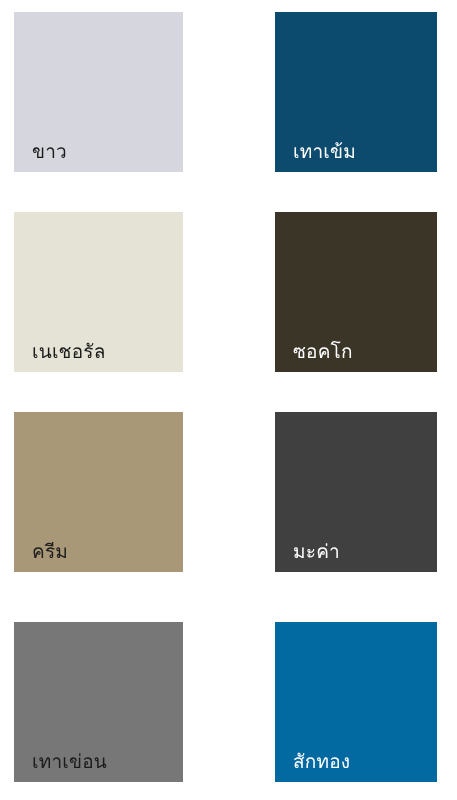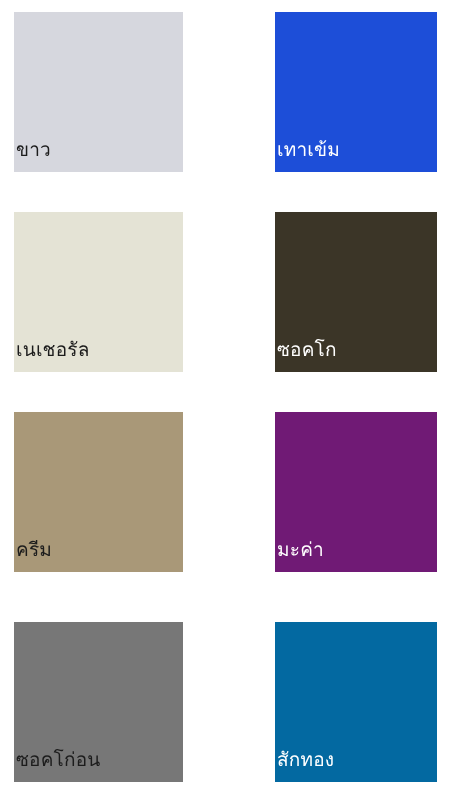--- a/index.html
+++ b/index.html
@@ -25,26 +25,26 @@
   .swatch {
     position: absolute;
     box-sizing: border-box;
     overflow: hidden;
   }
 
   .swatch-label {
     position: absolute;
     left: 0;
     bottom: 8px;
-    padding-left: 2px;
+    padding-left: 18px;
     font-size: 19px;
     line-height: 1.25;
     letter-spacing: 0.2px;
     white-space: nowrap;
-    font-family: Liberation Mono, monospace;
+    font-family: Liberation Sans, sans-serif;
   }
 
   .swatch.light .swatch-label { color: #1c1c1c; }
   .swatch.dark  .swatch-label { color: #ffffff; }
 
   
   .col-left  { left: 14px;  width: 169px; }
   
   .col-right { left: 275px; width: 162px; }
 
@@ -55,41 +55,41 @@
 </style>
 </head>
 <body style="background-color: rgb(255, 255, 255);">
 
 <div id="swatch-grid">
 
   <div class="swatch light col-left row-1" style="background-color: rgb(214, 215, 222);">
     <span class="swatch-label" style="color: rgb(28, 28, 28);">ขาว</span>
   </div>
 
-  <div class="swatch dark col-right row-1" style="background-color: #1d4ed8;">
+  <div class="swatch dark col-right row-1" style="background-color: #0c4a6e;">
     <span class="swatch-label" style="color: rgb(255, 255, 255);">เทาเข้ม</span>
   </div>
 
   <div class="swatch light col-left row-2" style="background-color: rgb(228, 227, 213);">
     <span class="swatch-label" style="color: rgb(28, 28, 28); margin-top: 40px;">เนเชอรัล</span>
   </div>
 
   <div class="swatch dark col-right row-2" style="background-color: rgb(59, 53, 39);">
     <span class="swatch-label" style="color: rgb(255, 255, 255);">ซอคโก</span>
   </div>
 
   <div class="swatch light col-left row-3" style="background-color: rgb(169, 152, 120);">
     <span class="swatch-label" style="color: rgb(28, 28, 28);">ครีม</span>
   </div>
 
-  <div class="swatch dark col-right row-3" style="background-color: #701a75;">
+  <div class="swatch dark col-right row-3" style="background-color: #404040;">
     <span class="swatch-label" style="color: rgb(255, 255, 255);">มะค่า</span>
   </div>
 
   <div class="swatch light col-left row-4" style="background-color: rgb(119, 119, 119);">
-    <span class="swatch-label" style="color: rgb(28, 28, 28);">ซอคโก่อน</span>
+    <span class="swatch-label" style="color: rgb(28, 28, 28);">เทาเข่อน</span>
   </div>
 
   <div class="swatch dark col-right row-4" style="background-color: #0369a1;">
     <span class="swatch-label" style="color: rgb(255, 255, 255);">สักทอง</span>
   </div>
 
 </div>
 
 </body></html>

